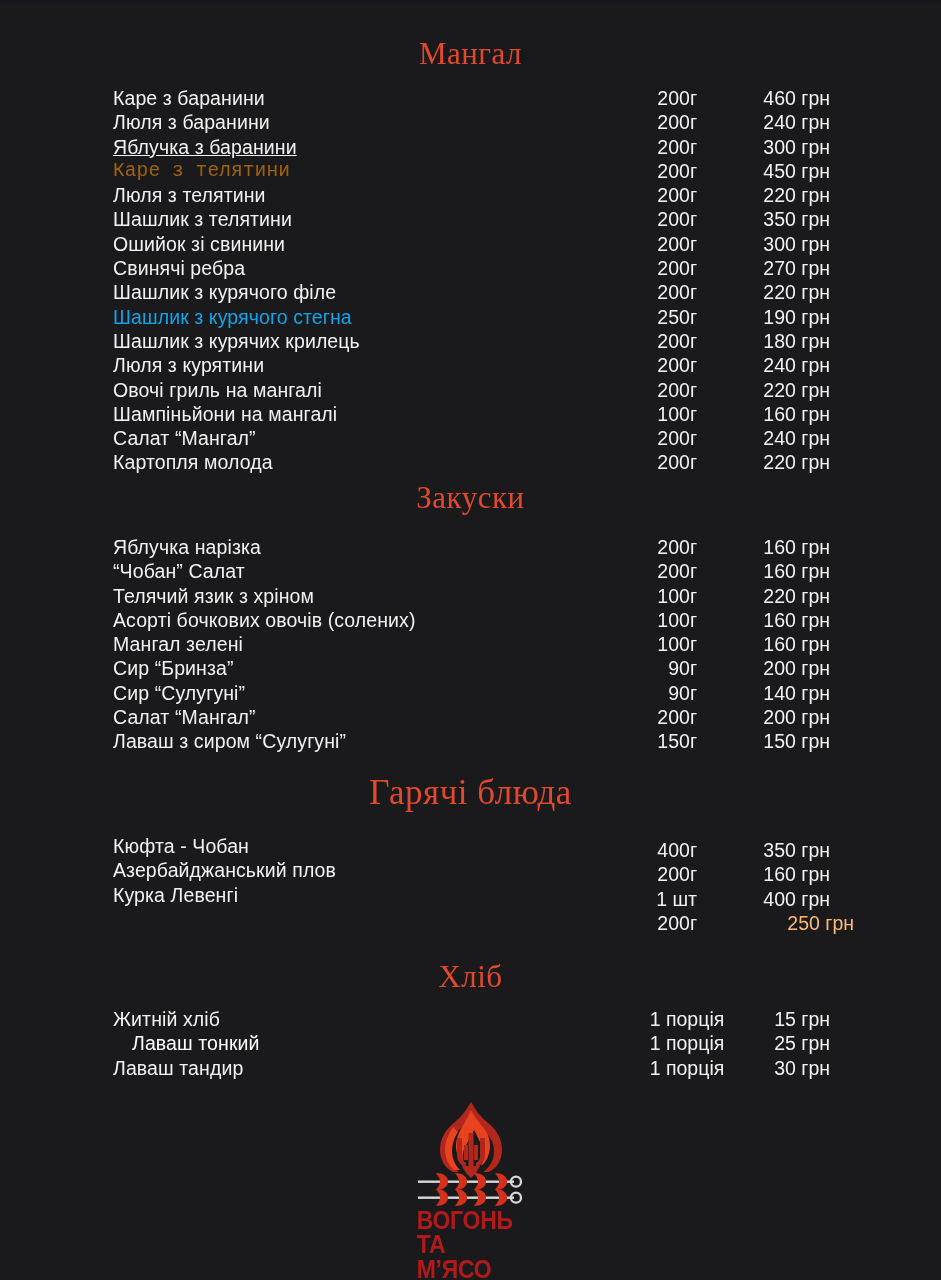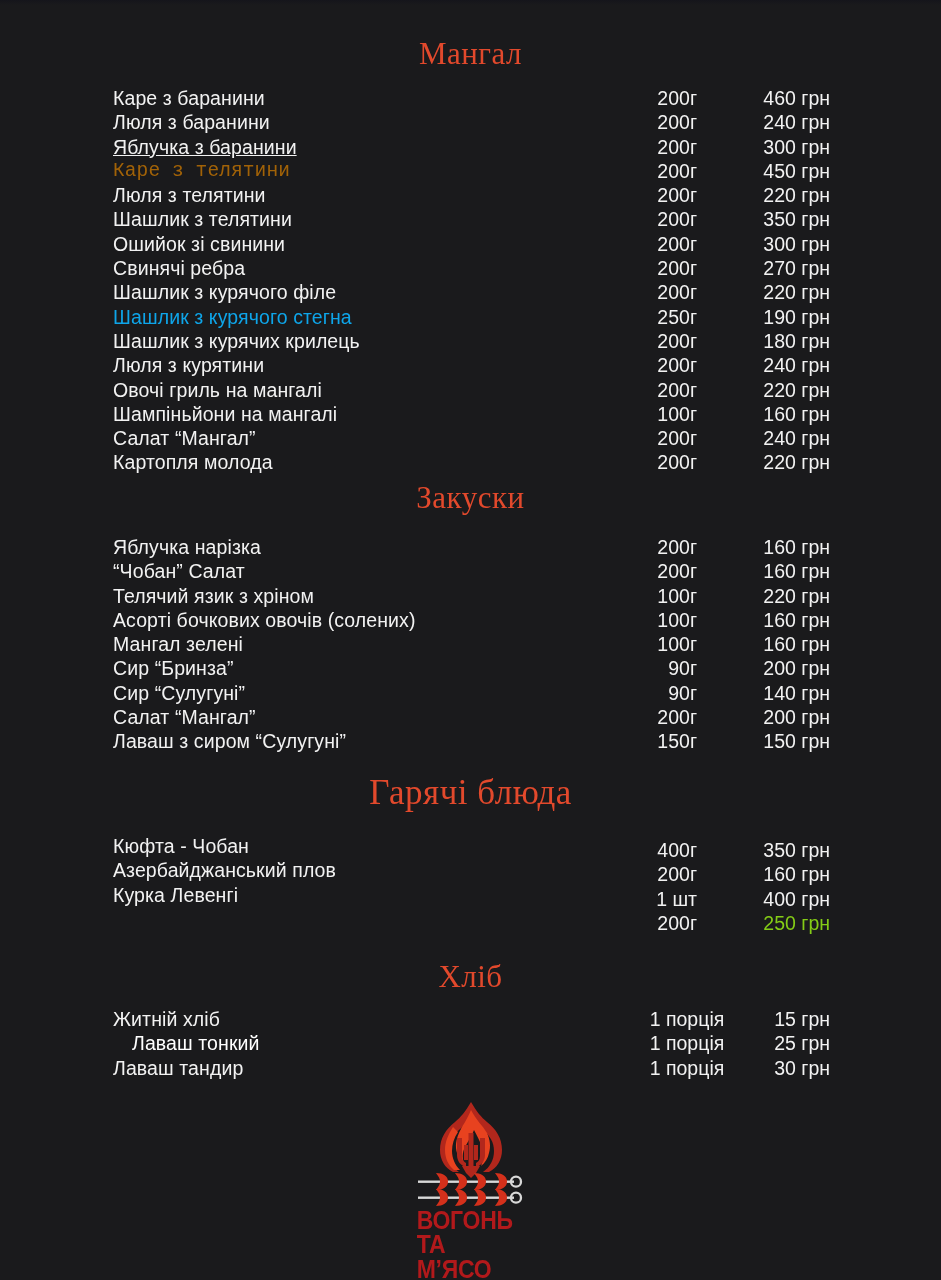--- a/index.html
+++ b/index.html
@@ -289,21 +289,21 @@
             <span class="weight" style="color: rgb(242, 242, 242);">200г</span>
             <span class="price" style="color: rgb(242, 242, 242);">160 грн</span>
           </div>
           <div class="row">
             <span class="name" style="color: rgb(242, 242, 242);">Курка Левенгі</span>
             <span class="weight" style="color: rgb(242, 242, 242);">1 шт</span>
             <span class="price" style="color: rgb(242, 242, 242);">400 грн</span>
           </div>
           <div class="row">
             <span class="weight" style="color: rgb(242, 242, 242);">200г</span>
-            <span class="price" style="color: #84cc16;">250 грн</span>
+            <span class="price" style="color: #fdba74; padding-left: 24px;">250 грн</span>
           </div>
         </div>
       </div>
       <div class="section">
         <div class="section-title sz-normal" style="position: absolute; left: 0px; width: 941px; top: 961px; color: rgb(226, 73, 44);">Хліб</div>
         <div class="items w-left" style="position: absolute; left: 0px; width: 941px; top: 1007px;">
           <div class="row">
             <span class="name" style="color: rgb(242, 242, 242);">Житній хліб</span>
             <span class="weight" style="color: rgb(242, 242, 242);">1 порція</span>
             <span class="price" style="color: rgb(242, 242, 242);">15 грн</span>

